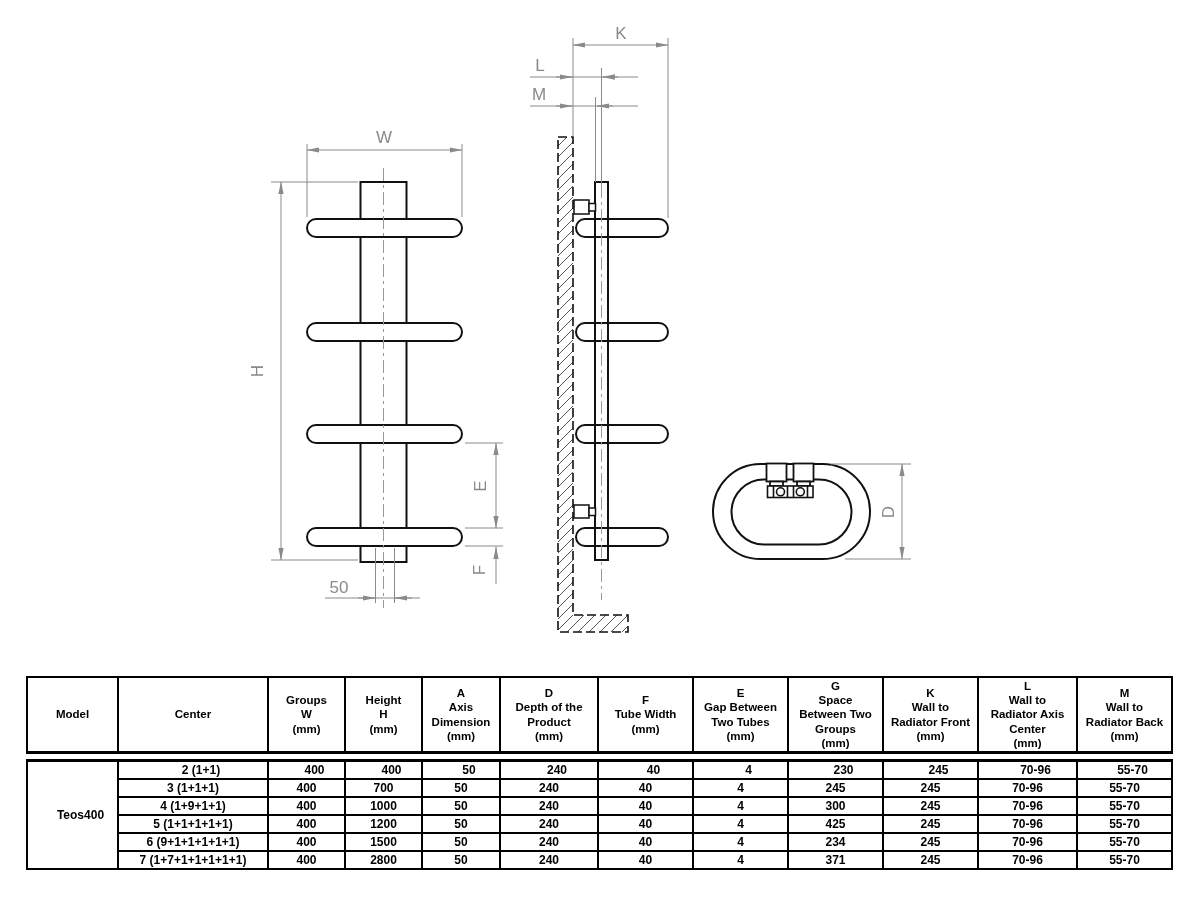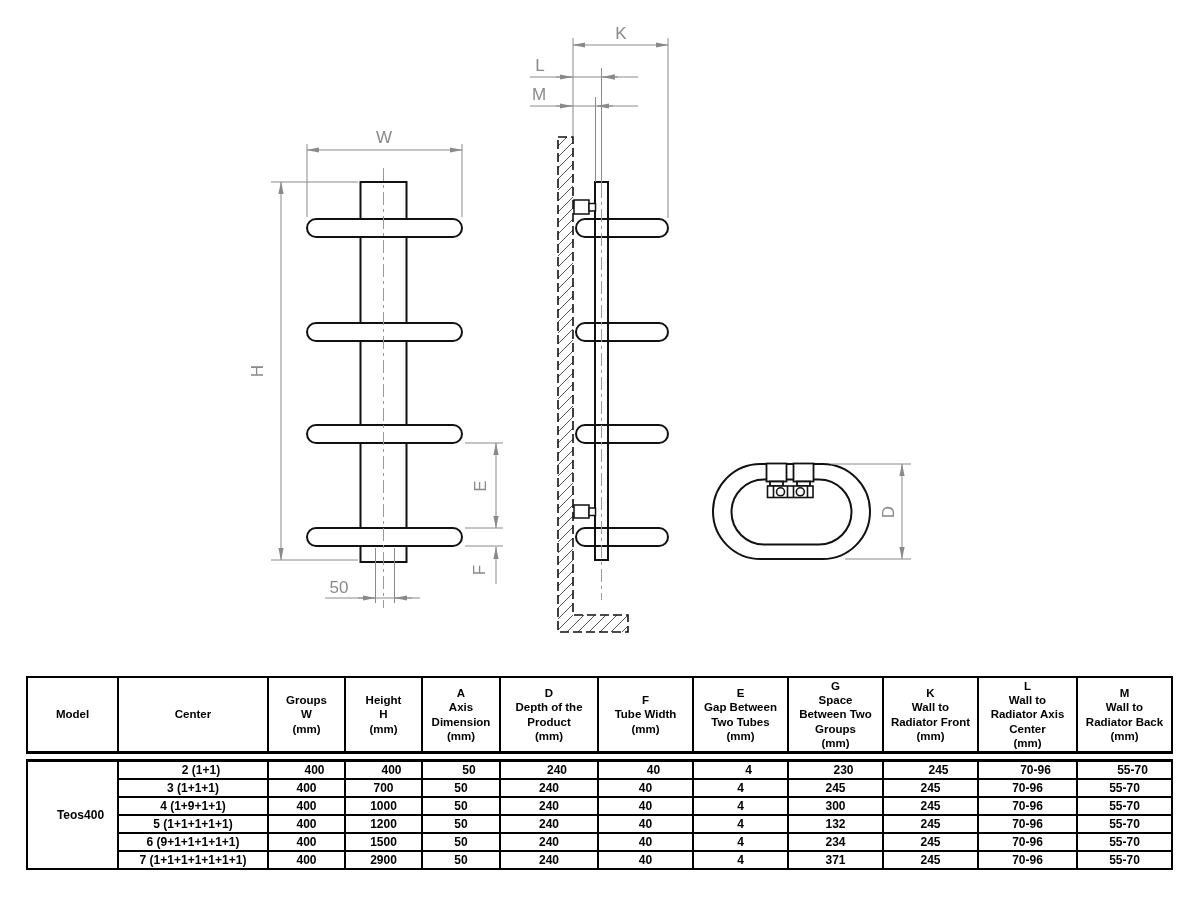--- a/index.html
+++ b/index.html
@@ -277,42 +277,42 @@
       <td>55-70</td>
     </tr>
     <tr>
       <td>5 (1+1+1+1+1)</td>
       <td>400</td>
       <td>1200</td>
       <td>50</td>
       <td>240</td>
       <td>40</td>
       <td>4</td>
-      <td>132</td>
+      <td>425</td>
       <td>245</td>
       <td>70-96</td>
       <td>55-70</td>
     </tr>
     <tr>
       <td>6 (9+1+1+1+1+1)</td>
       <td>400</td>
       <td>1500</td>
       <td>50</td>
       <td>240</td>
       <td>40</td>
       <td>4</td>
       <td>234</td>
       <td>245</td>
       <td>70-96</td>
       <td>55-70</td>
     </tr>
     <tr>
-      <td>7 (1+1+1+1+1+1+1)</td>
-      <td>400</td>
-      <td>2900</td>
+      <td>7 (1+7+1+1+1+1+1)</td>
+      <td>400</td>
+      <td>2800</td>
       <td>50</td>
       <td>240</td>
       <td>40</td>
       <td>4</td>
       <td>371</td>
       <td>245</td>
       <td>70-96</td>
       <td>55-70</td>
     </tr>
   </tbody>

